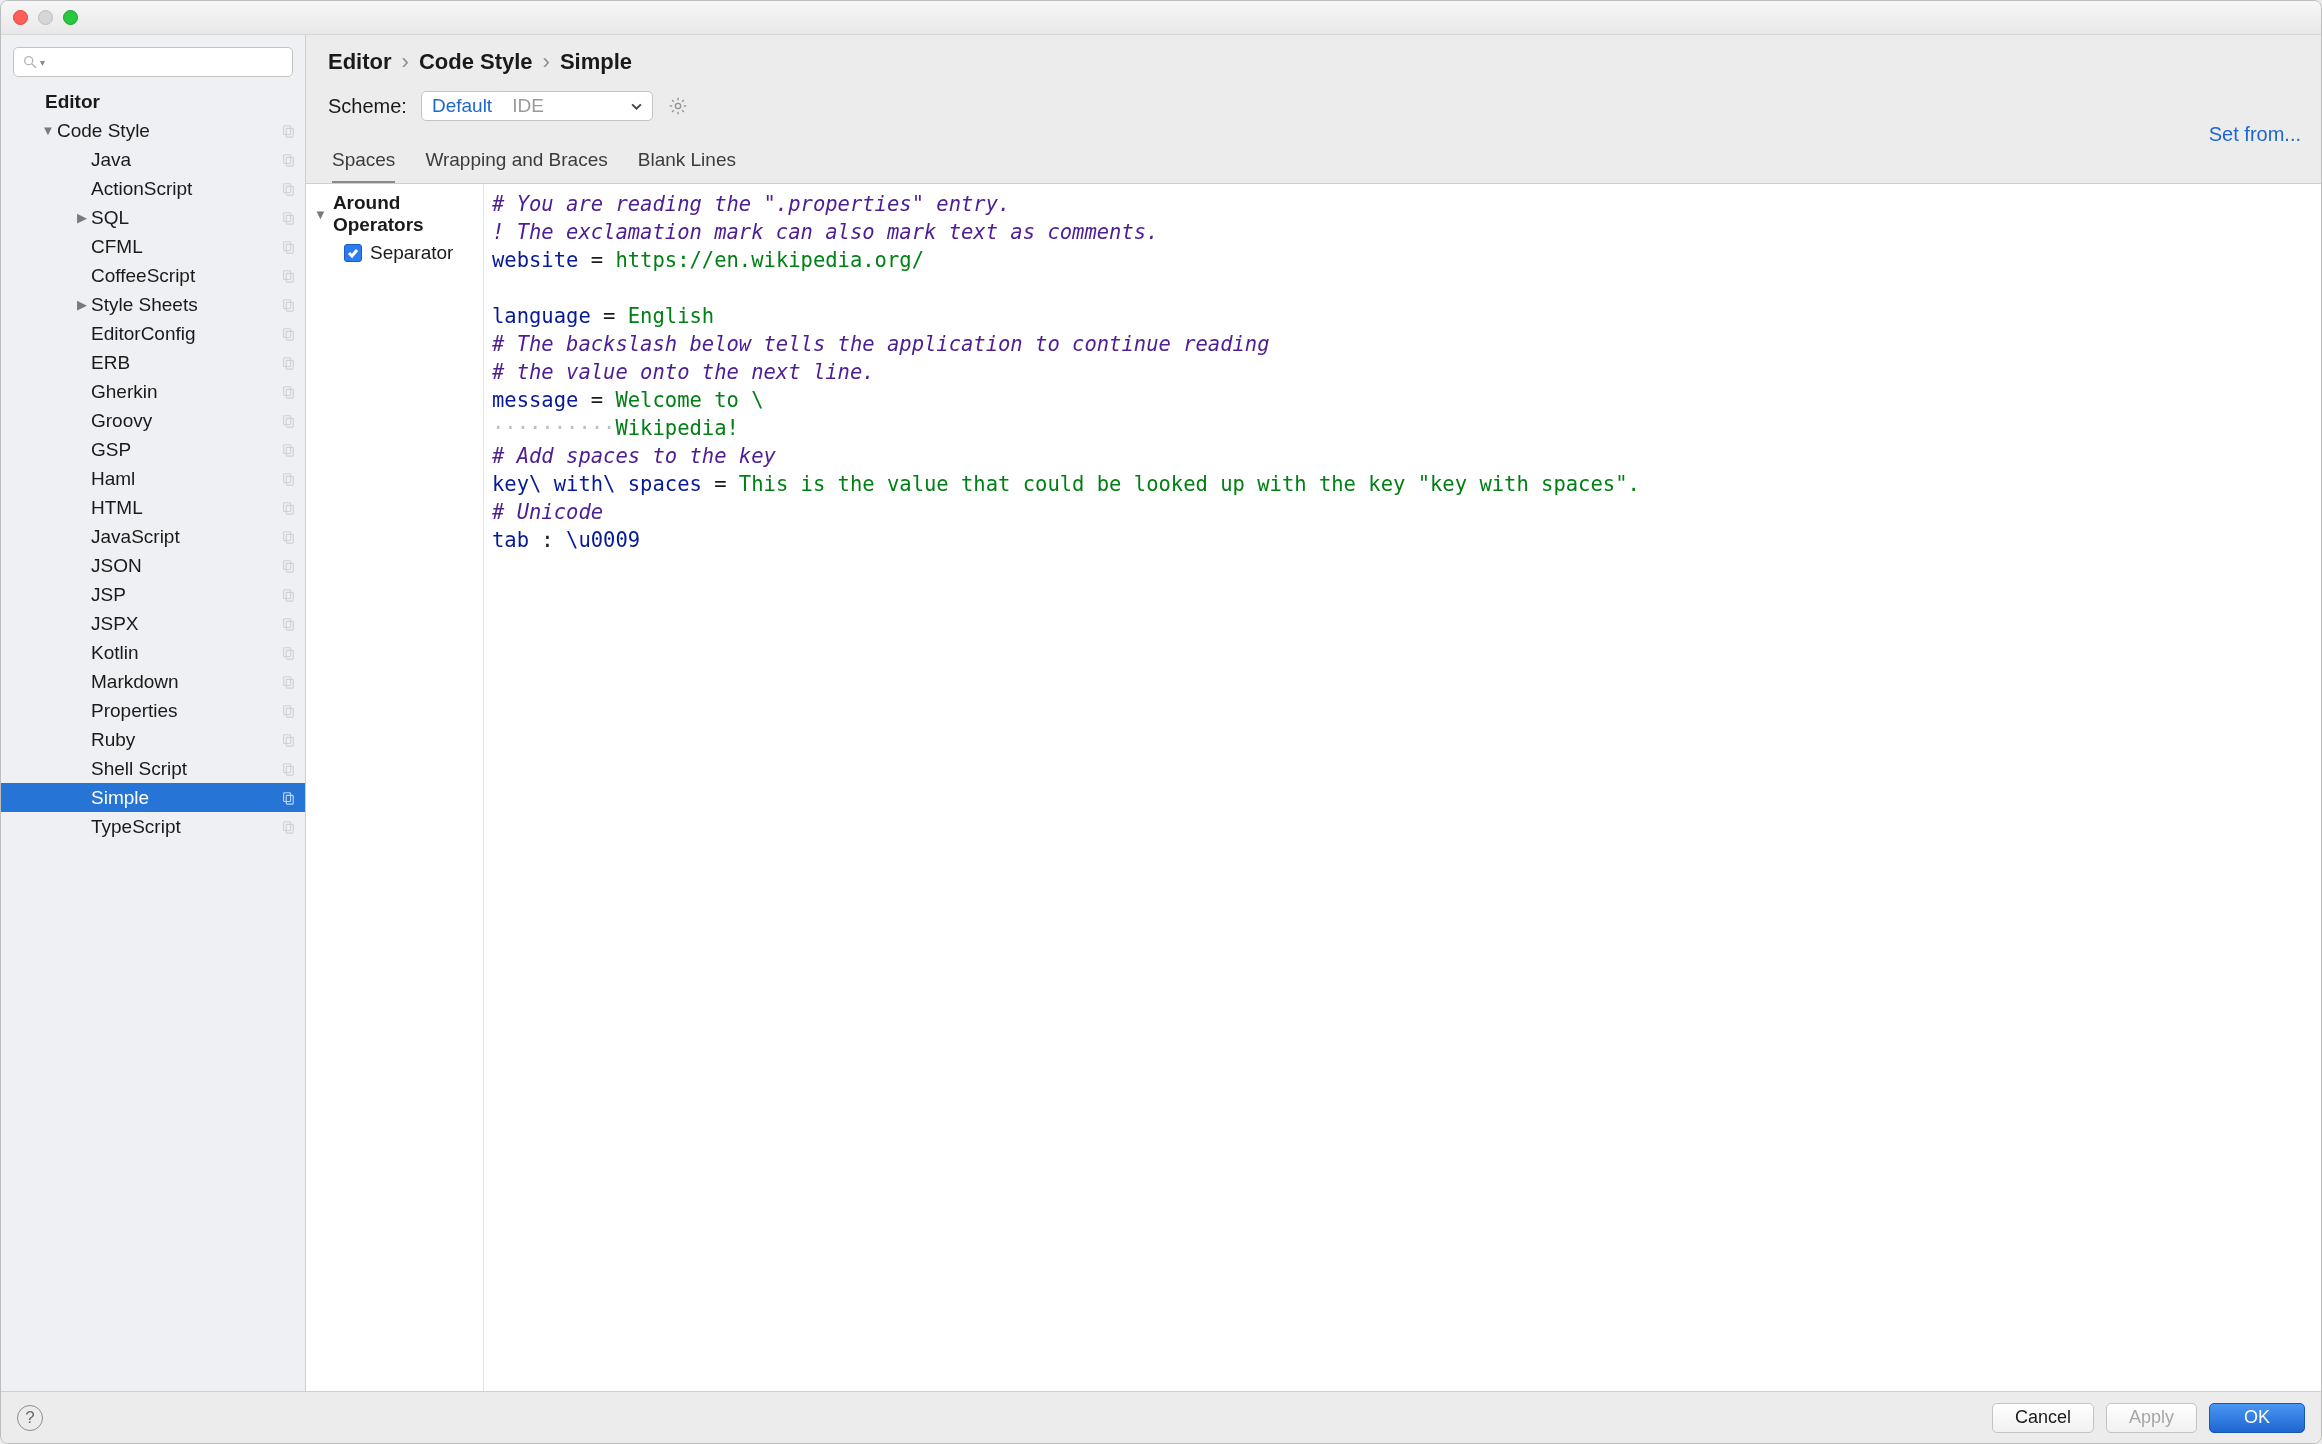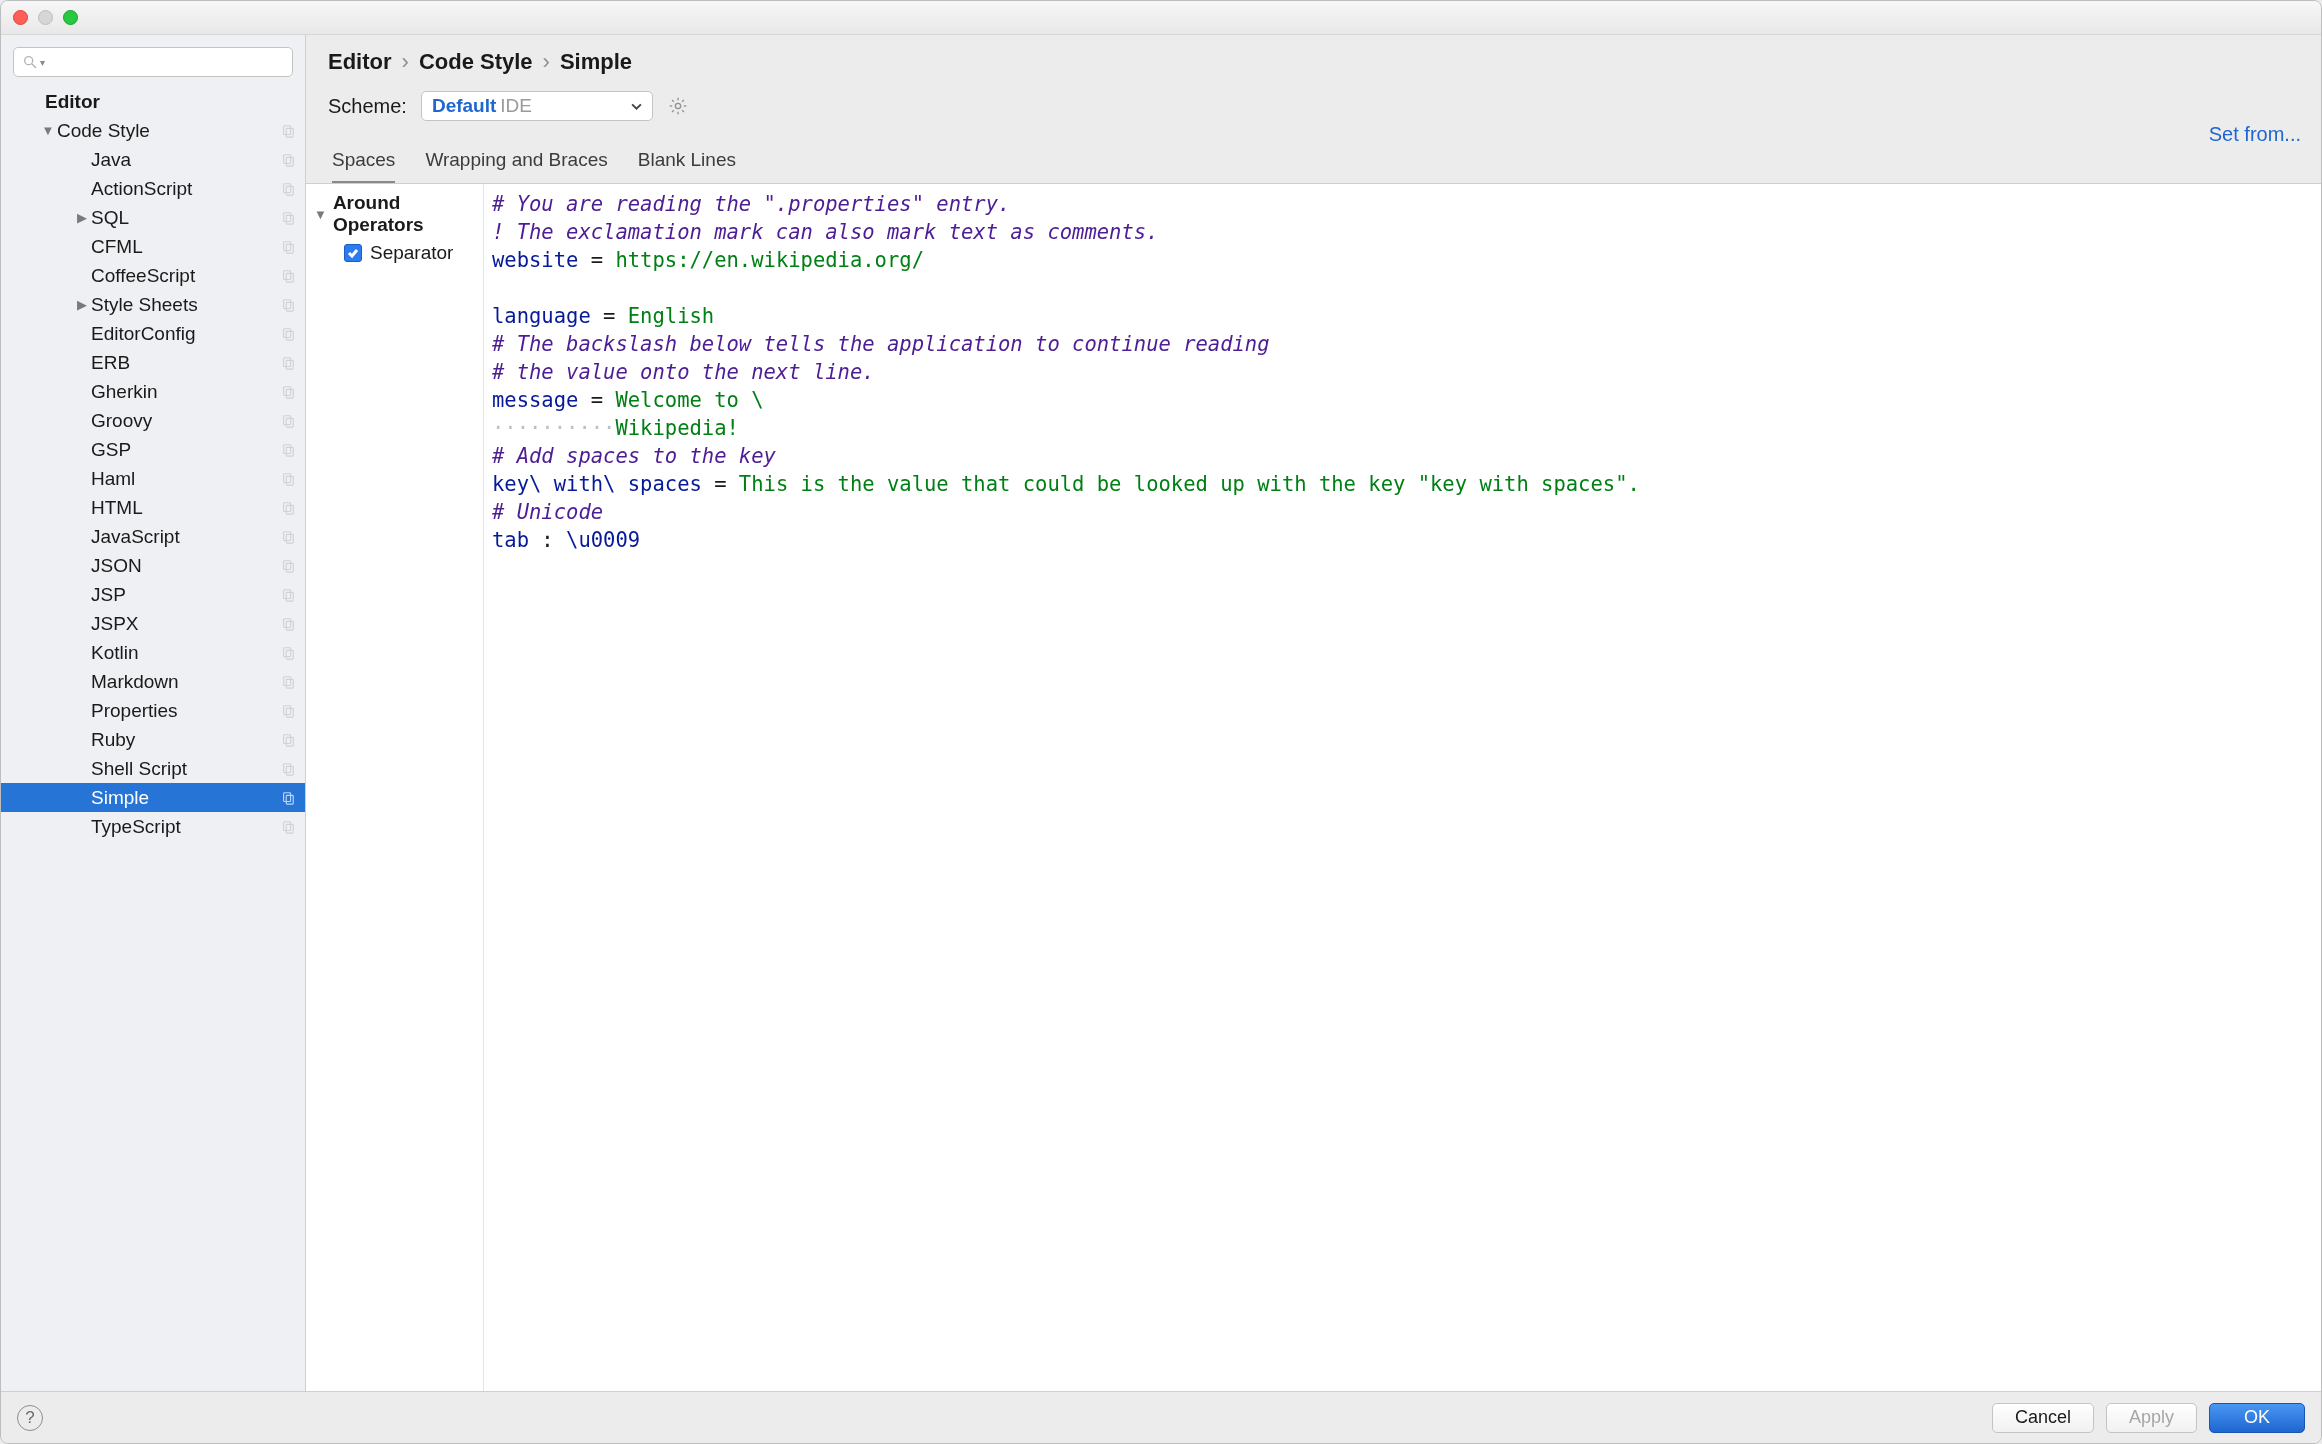--- a/index.html
+++ b/index.html
@@ -114,21 +114,21 @@
     display: flex; align-items: center;
     height: 30px;
     width: 232px;
     background: #fff;
     border: 1px solid #c4c4c4;
     border-radius: 5px;
     padding: 0 10px;
     font-size: 19px;
     position: relative;
   }
-  .scheme-select .val { color: #1e66d0; font-weight: 700; margin-right: 4px; }
+  .scheme-select .val { color: #1e66d0; font-weight: 400; margin-right: 20px; }
   .scheme-select .hint { color: #9a9a9a; }
   .scheme-select .caret {
     margin-left: auto; color: #555;
   }
   .gear-btn { width: 22px; height: 22px; display: flex; align-items: center; justify-content: center; }
   .gear-btn svg { opacity: .6; }
 
   .setfrom {
     position: absolute; right: 20px; top: 88px;
     color: #1e66d0; font-size: 20px;

